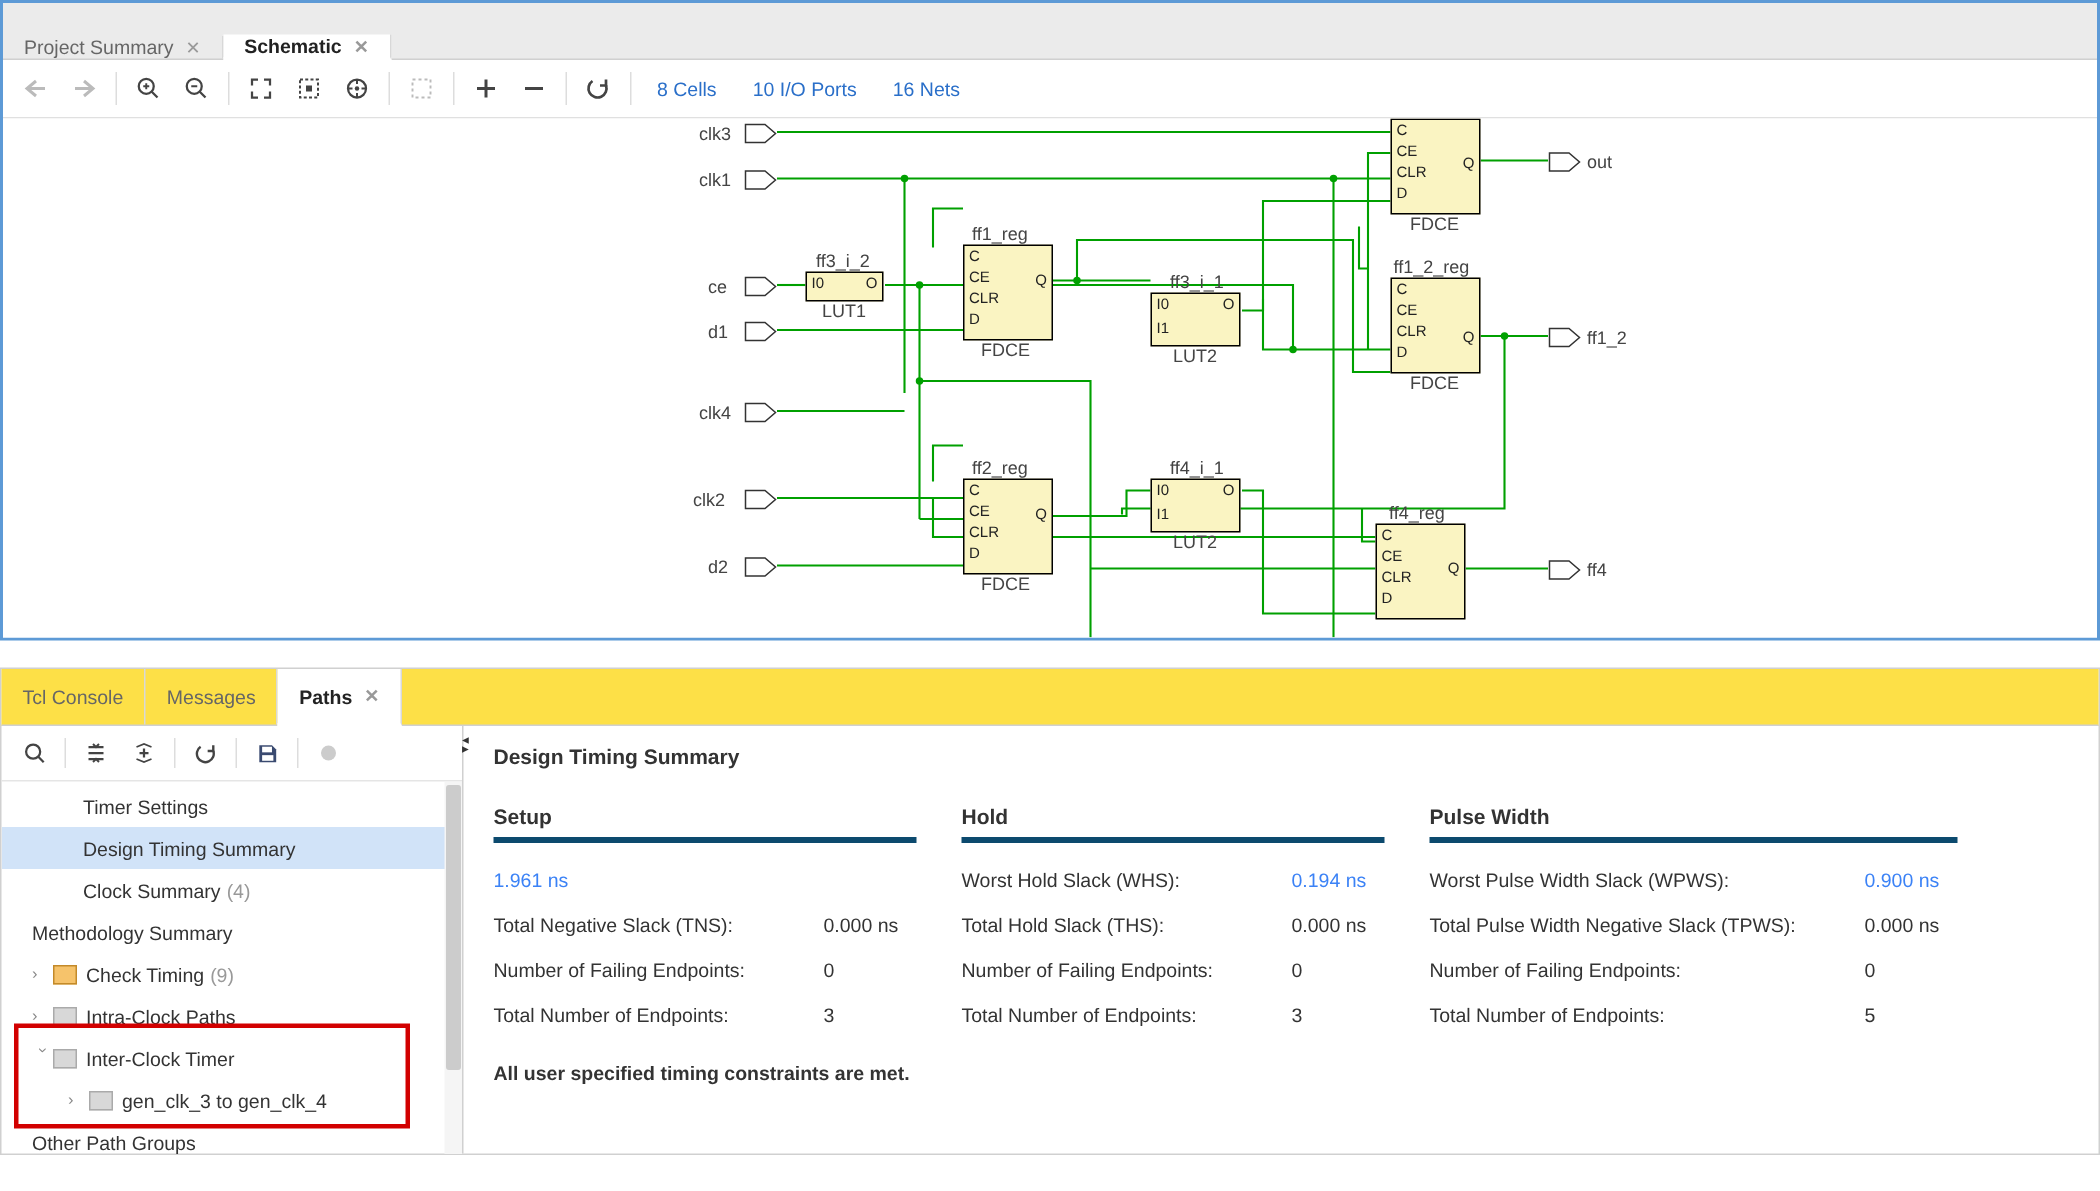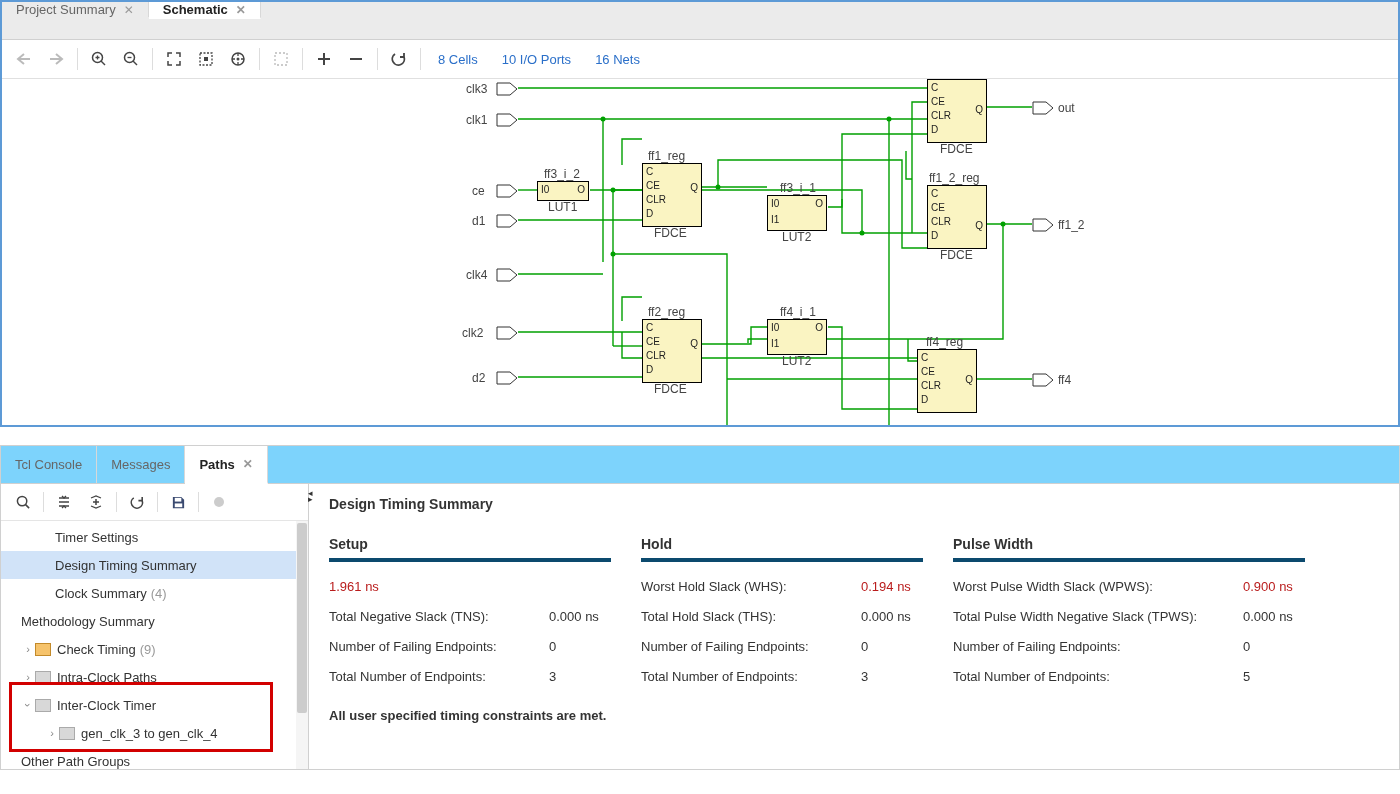--- a/index.html
+++ b/index.html
@@ -10,21 +10,21 @@
     color: #333;
     background: #fff;
     width: 1400px;
   }
   .top-panel {
     border: 2px solid #5d9ad6;
     margin: 0;
   }
   .tabstrip {
     display: flex;
-    align-items: flex-start;
+    align-items: flex-end;
     background: #ebebeb;
     border-bottom: 1px solid #d0d0d0;
     height: 37px;
   }
   .tab {
     display: flex;
     align-items: center;
     gap: 8px;
     padding: 0 14px;
     color: #666;
@@ -97,21 +97,21 @@
   }
 
   
   .bottom-panel {
     margin-top: 18px;
     border: 1px solid #d0d0d0;
   }
   .btabstrip {
     display: flex;
     align-items: stretch;
-    background: #7dd3fc;
+    background: #fde047;
     height: 37px;
     border-bottom: 1px solid #d0d0d0;
   }
   .btab {
     display: flex;
     align-items: center;
     gap: 8px;
     padding: 0 14px;
     color: #666;
     border-right: 1px solid #d8d8d8;
@@ -154,21 +154,20 @@
     width: 1px;
     height: 20px;
     background: #ddd;
     margin: 0 4px;
   }
   .tree {
     flex: 1;
     overflow: auto;
     padding: 2px 0 8px 0;
     position: relative;
-    text-align: center;
   }
   .tree-row {
     display: flex;
     align-items: center;
     height: 28px;
     padding-left: 20px;
     cursor: pointer;
     white-space: nowrap;
   }
   .tree-row.sel { background: #d1e3f8; }
@@ -232,21 +231,21 @@
     margin: 0 0 10px 0;
     padding-bottom: 6px;
     border-bottom: 4px solid #0c4a6e;
   }
   .kv-row {
     display: flex;
     line-height: 30px;
   }
   .kv-row .k { color: #333; }
   .kv-row .v { text-align: left; }
-  .kv-row .v.link { color: #b91c1c; cursor: pointer; }
+  .kv-row .v.link { color: #3b82f6; cursor: pointer; }
   .col.setup .k { width: 220px; }
   .col.setup .v { width: 62px; }
   .col.hold  .k { width: 220px; }
   .col.hold  .v { width: 62px; }
   .col.pw    .k { width: 290px; }
   .col.pw    .v { width: 62px; }
   .met-note {
     font-weight: bold;
     margin-top: 16px;
   }

